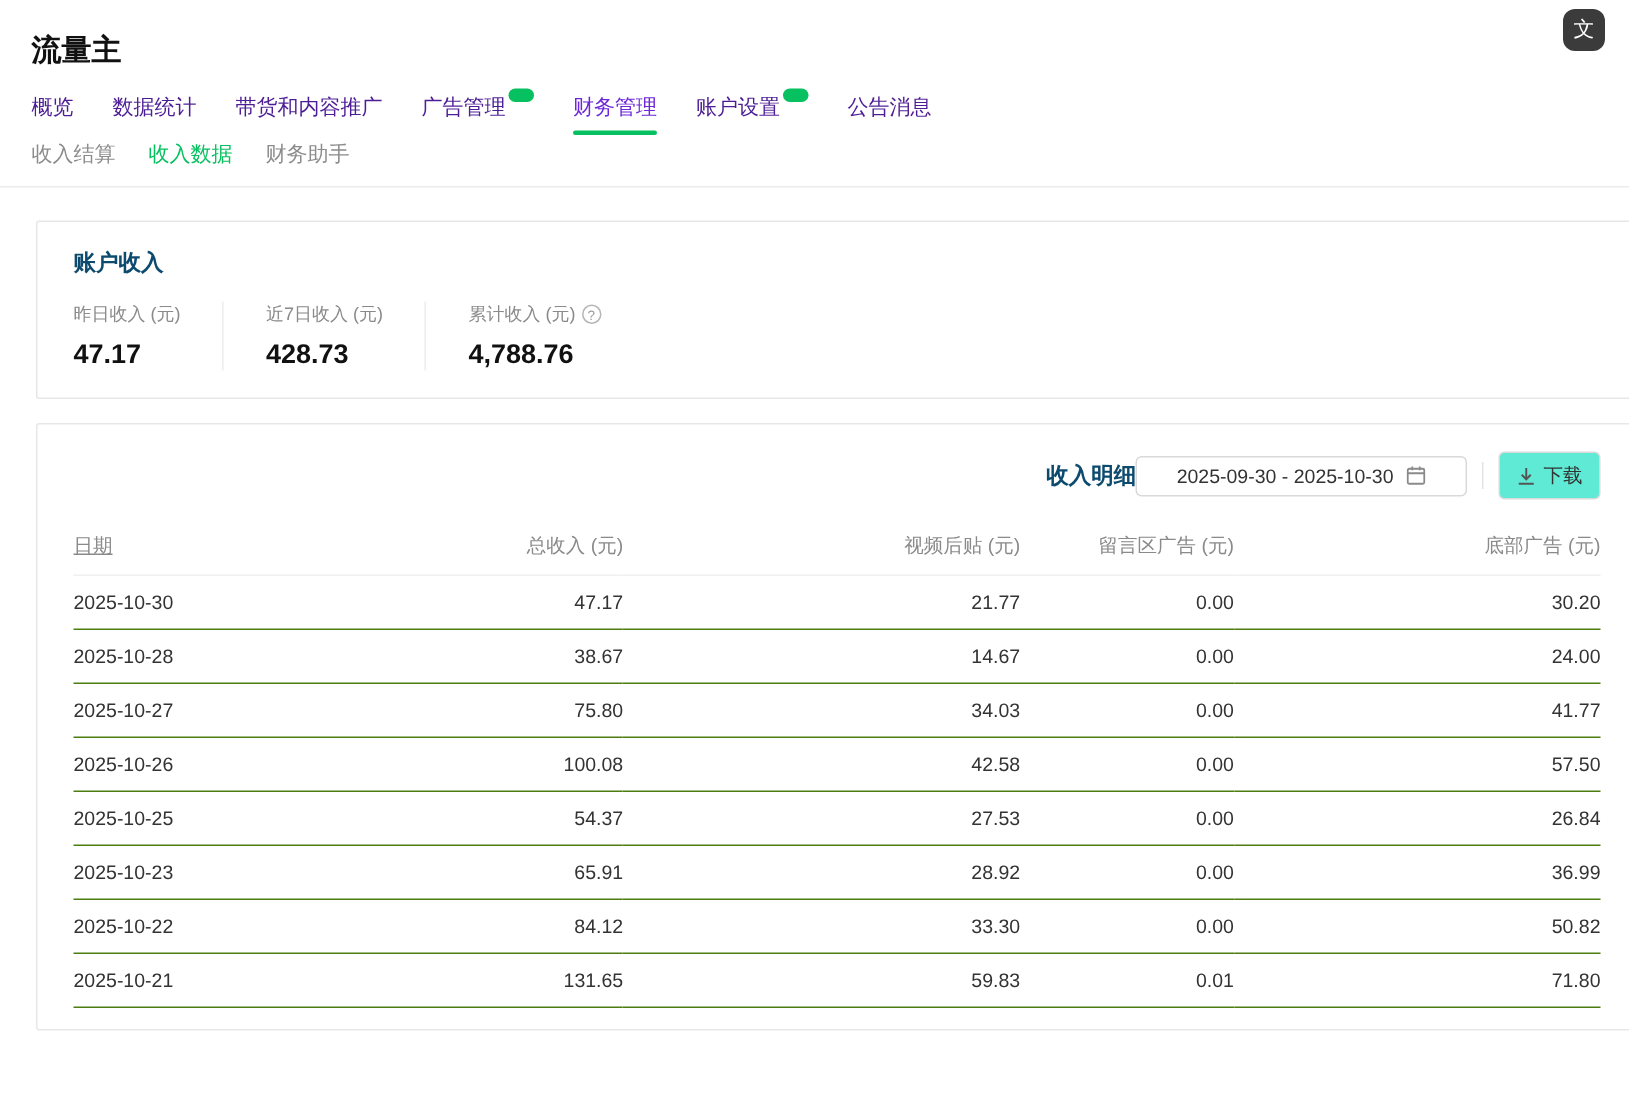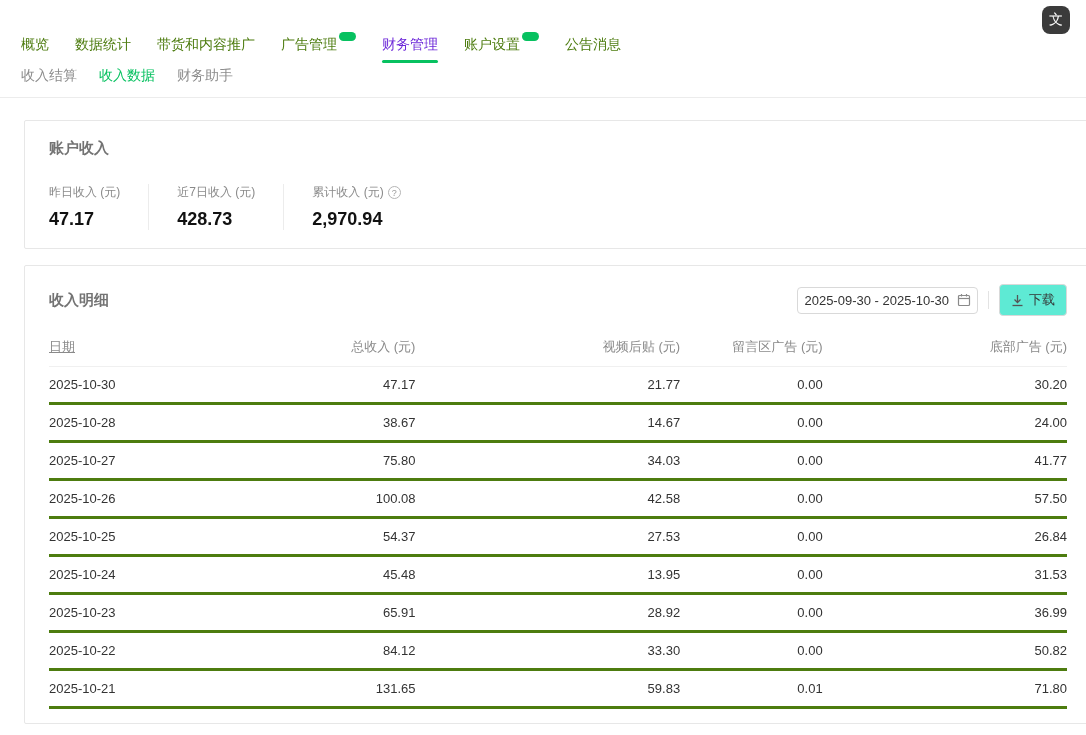--- a/index.html
+++ b/index.html
@@ -8,74 +8,75 @@
 
   
   .page-header { position:relative; padding:20px 0 0 21px; }
   .page-title { font-size:20px; font-weight:bold; color:#111; }
   .translate-ic { position:absolute; top:6px; right:16px; width:28px; height:28px;
     background:#3b3b3b; color:#fff; border-radius:8px; display:flex; align-items:center;
     justify-content:center; font-size:14px; cursor:pointer; }
 
   
   .nav { display:flex; gap:26px; padding:16px 0 0 21px; font-size:14px; }
-  .tab { position:relative; color:#4d7c0f; cursor:pointer; padding-bottom:9px; display:flex; }
+  .tab { position:relative; color:#4c1d95; cursor:pointer; padding-bottom:9px; display:flex; }
   .tab.active { color:#6d28d9; }
   .tab.active::after { content:""; position:absolute; left:0; right:0; bottom:0;
     height:3px; background:#07c160; border-radius:2px; }
   .badge { width:17px; height:9px; background:#07c160; border-radius:5px;
     margin-left:2px; transform:translateY(-4px); display:inline-block; }
 
   
   .subnav { display:flex; gap:22px; padding:4px 0 12px 21px; font-size:14px;
     border-bottom:1px solid #ececec; }
   .subtab { color:#8c8c8c; cursor:pointer; }
   .subtab.active { color:#07c160; }
 
   
   .card { border:1px solid #e7e7e7; border-radius:2px; background:#fff;
     margin:0 -6px 0 24px; padding:18px 24px; }
   .card.first { margin-top:22px; }
   .card.second { margin-top:16px; padding-bottom:14px; }
-  .card-title { font-size:15px; font-weight:bold; color:#737373; }
-
-  
-  .stats { display:flex; margin-top:26px; }
+  .card-title { font-size:15px; font-weight:bold; color:#0c4a6e; }
+
+  
+  .stats { display:flex; margin-top:16px; }
   .stat { padding:0 28px; border-left:1px solid #ececec; }
   .stat:first-child { padding-left:0; border-left:none; }
   .stat-label { font-size:12px; color:#8a8a8a; display:flex; align-items:center; gap:4px; }
   .stat-value { font-size:18px; font-weight:bold; color:#111; margin-top:8px; }
   .help { width:13px; height:13px; border:1px solid #b5b5b5; border-radius:50%;
     color:#9a9a9a; font-size:9px; display:inline-flex; align-items:center;
     justify-content:center; cursor:pointer; }
 
   
-  .card2-head { display:flex; align-items:center; justify-content:space-between; }
+  .card2-head { display:flex; align-items:center; justify-content:flex-end; }
   .controls { display:flex; align-items:center; gap:10px; }
   .datebox { display:flex; align-items:center; gap:8px; border:1px solid #d9d9d9;
-    border-radius:4px; padding:5px 6px; font-size:13px; color:#333; cursor:pointer; }
+    border-radius:4px; padding:5px 26px; font-size:13px; color:#333; cursor:pointer; }
   .vsep { width:1px; height:18px; background:#e3e3e3; }
   .dlbtn { display:flex; align-items:center; gap:5px; border:1px solid #d9d9d9;
     border-radius:4px; padding:6px 11px; font-size:13px; color:#333; background:#5eead4;
     cursor:pointer; font-family:inherit; }
   .ic { flex:0 0 auto; }
 
   
   table { width:100%; border-collapse:collapse; table-layout:fixed; margin-top:12px; }
   th { font-size:13px; font-weight:normal; color:#8a8a8a; text-align:right;
     padding:10px 0 10px 0; border-bottom:1px solid #f0f0f0; }
   th:first-child { text-align:left;text-decoration:underline; }
   td { font-size:13px; color:#333; text-align:right; padding:10px 0;
-    border-bottom:3px solid #4d7c0f; }
+    border-bottom:1px solid #4d7c0f; }
   td:first-child { text-align:left; }
 </style>
 </head>
 <body>
 
 <div class="page-header">
+  <div class="page-title">流量主</div>
   <div class="translate-ic">文</div>
 </div>
 
 <div class="nav" id="nav-tabs">
     <div class="tab">
       <span>概览</span>
     </div>
     <div class="tab">
       <span>数据统计</span>
     </div>
@@ -117,21 +118,21 @@
         <div class="stat-label">
           <span>近7日收入 (元)</span>
         </div>
         <div class="stat-value">428.73</div>
       </div>
       <div class="stat">
         <div class="stat-label">
           <span>累计收入 (元)</span>
           <span class="help">?</span>
         </div>
-        <div class="stat-value">2,970.94</div>
+        <div class="stat-value">4,788.76</div>
       </div>
     </div>
 </div>
 
 <div class="card second">
   <div class="card2-head">
     <div class="card-title">收入明细</div>
     <div class="controls">
       <div class="datebox">
         <span>2025-09-30 - 2025-10-30</span>
@@ -201,27 +202,20 @@
           <td>57.50</td>
         </tr>
         <tr>
           <td>2025-10-25</td>
           <td>54.37</td>
           <td>27.53</td>
           <td>0.00</td>
           <td>26.84</td>
         </tr>
         <tr>
-          <td>2025-10-24</td>
-          <td>45.48</td>
-          <td>13.95</td>
-          <td>0.00</td>
-          <td>31.53</td>
-        </tr>
-        <tr>
           <td>2025-10-23</td>
           <td>65.91</td>
           <td>28.92</td>
           <td>0.00</td>
           <td>36.99</td>
         </tr>
         <tr>
           <td>2025-10-22</td>
           <td>84.12</td>
           <td>33.30</td>

